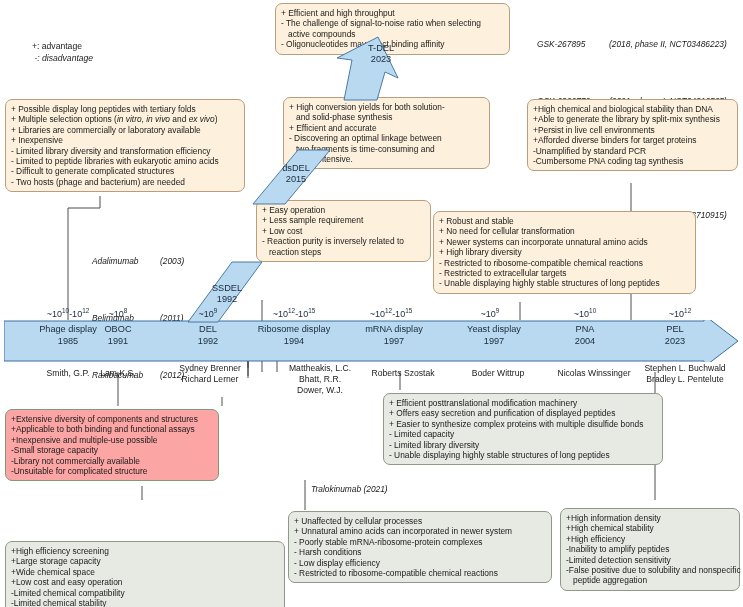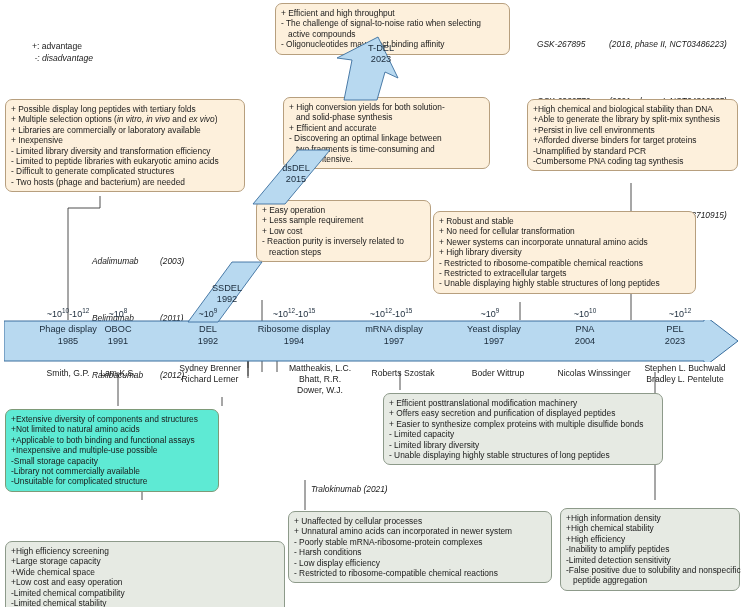--- a/index.html
+++ b/index.html
@@ -24,21 +24,21 @@
     font-size: 8.4px;
     line-height: 10.4px;
     color: #1a1a1a;
     white-space: nowrap;
   }
   .box.cream {
     background: #fdf0dc;
     border-color: #b79f7e;
   }
   .box.green {
-    background: #5eead4;
+    background: #fca5a5;
     border-color: #7e9a78;
   }
   .box.greengrey {
     background: #e6eae3;
     border-color: #8d9a8a;
   }
   .box .ln { display: block; }
   .box .ln.ind { padding-left: 7px; }
   .legend {
     position: absolute;
@@ -346,21 +346,20 @@
   <div class="namelbl" style="left:538px; top:368px; width:112px;">
     <div>Nicolas Winssinger</div>
   </div>
   <div class="namelbl" style="left:628px; top:363px; width:114px;">
     <div>Stephen L. Buchwald</div>
     <div>Bradley L. Pentelute</div>
   </div>
 
   <div class="box green" style="left:5px; top:409px; width:214px;">
     <span class="ln">+Extensive diversity of components and structures</span>
-    <span class="ln">+Not limited to natural amino acids</span>
     <span class="ln">+Applicable to both binding and functional assays</span>
     <span class="ln">+Inexpensive and multiple-use possible</span>
     <span class="ln">-Small storage capacity</span>
     <span class="ln">-Library not commercially available</span>
     <span class="ln">-Unsuitable for complicated structure</span>
   </div>
 
   <div class="box greengrey" style="left:383px; top:393px; width:280px;">
     <span class="ln">+ Efficient posttranslational modification machinery</span>
     <span class="ln">+ Offers easy secretion and purification of displayed peptides</span>

